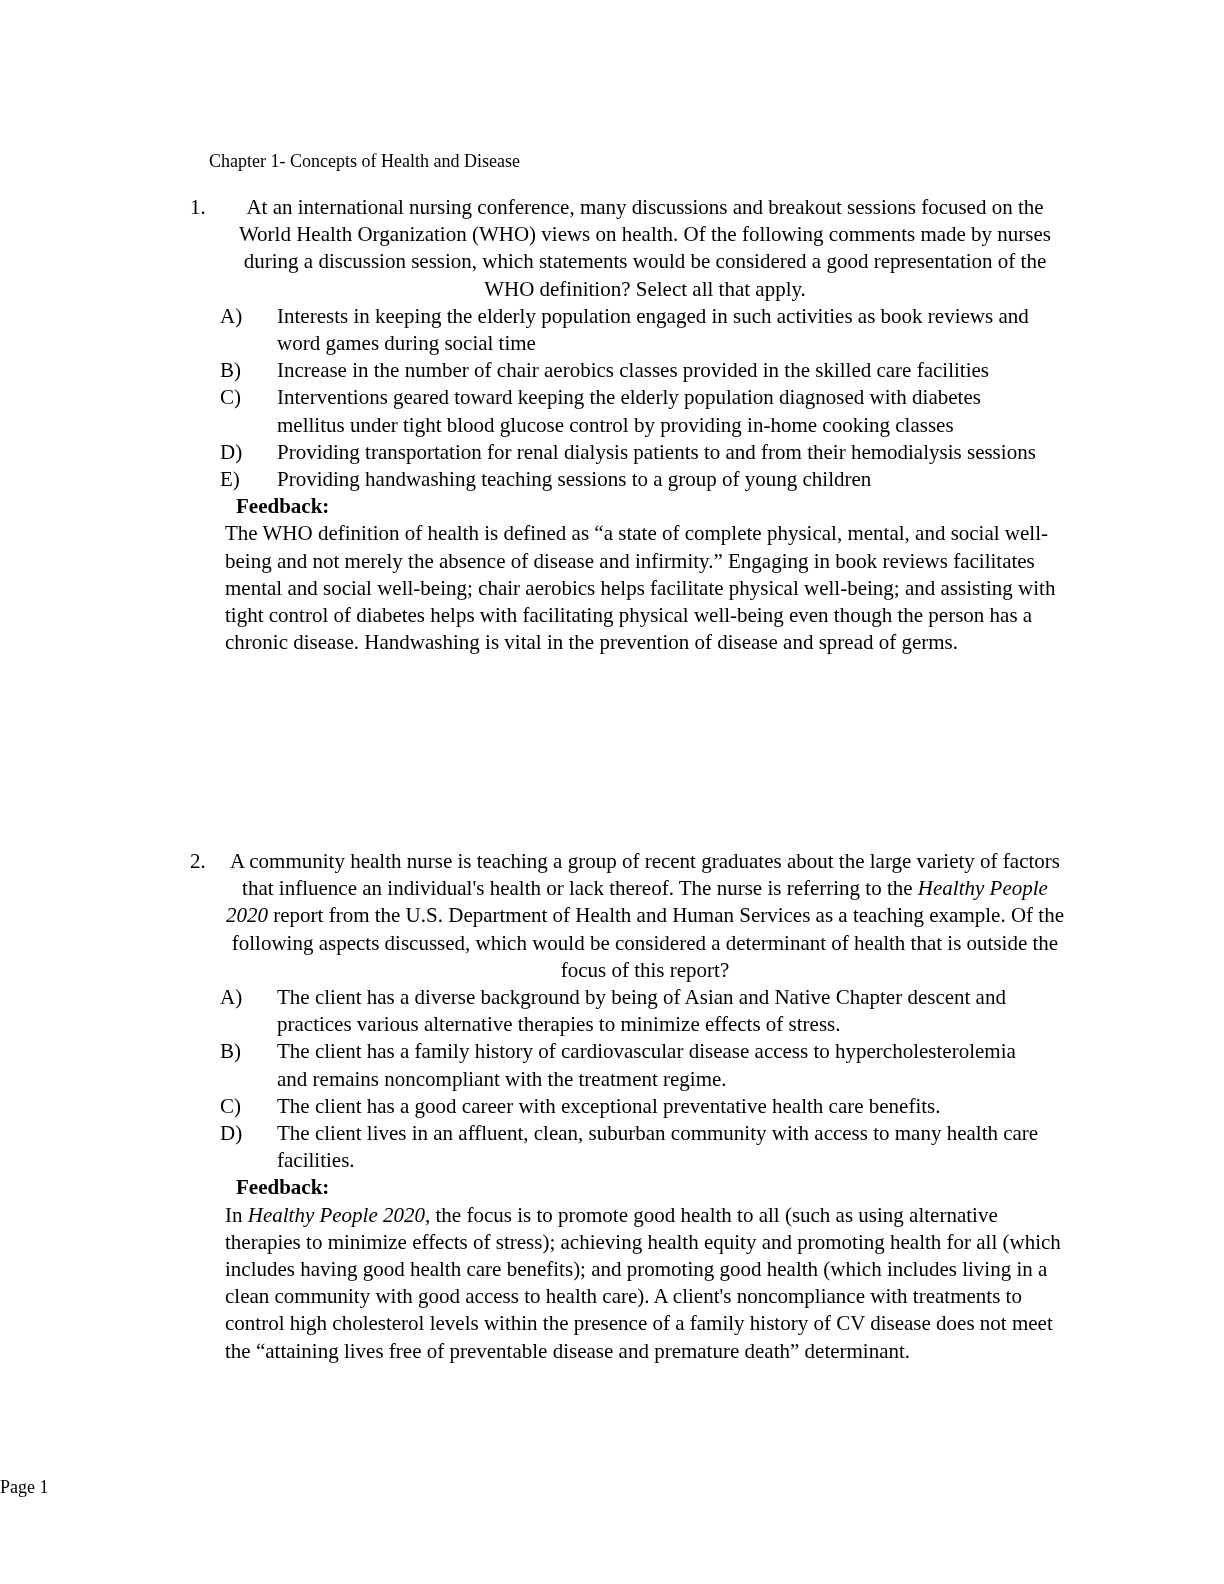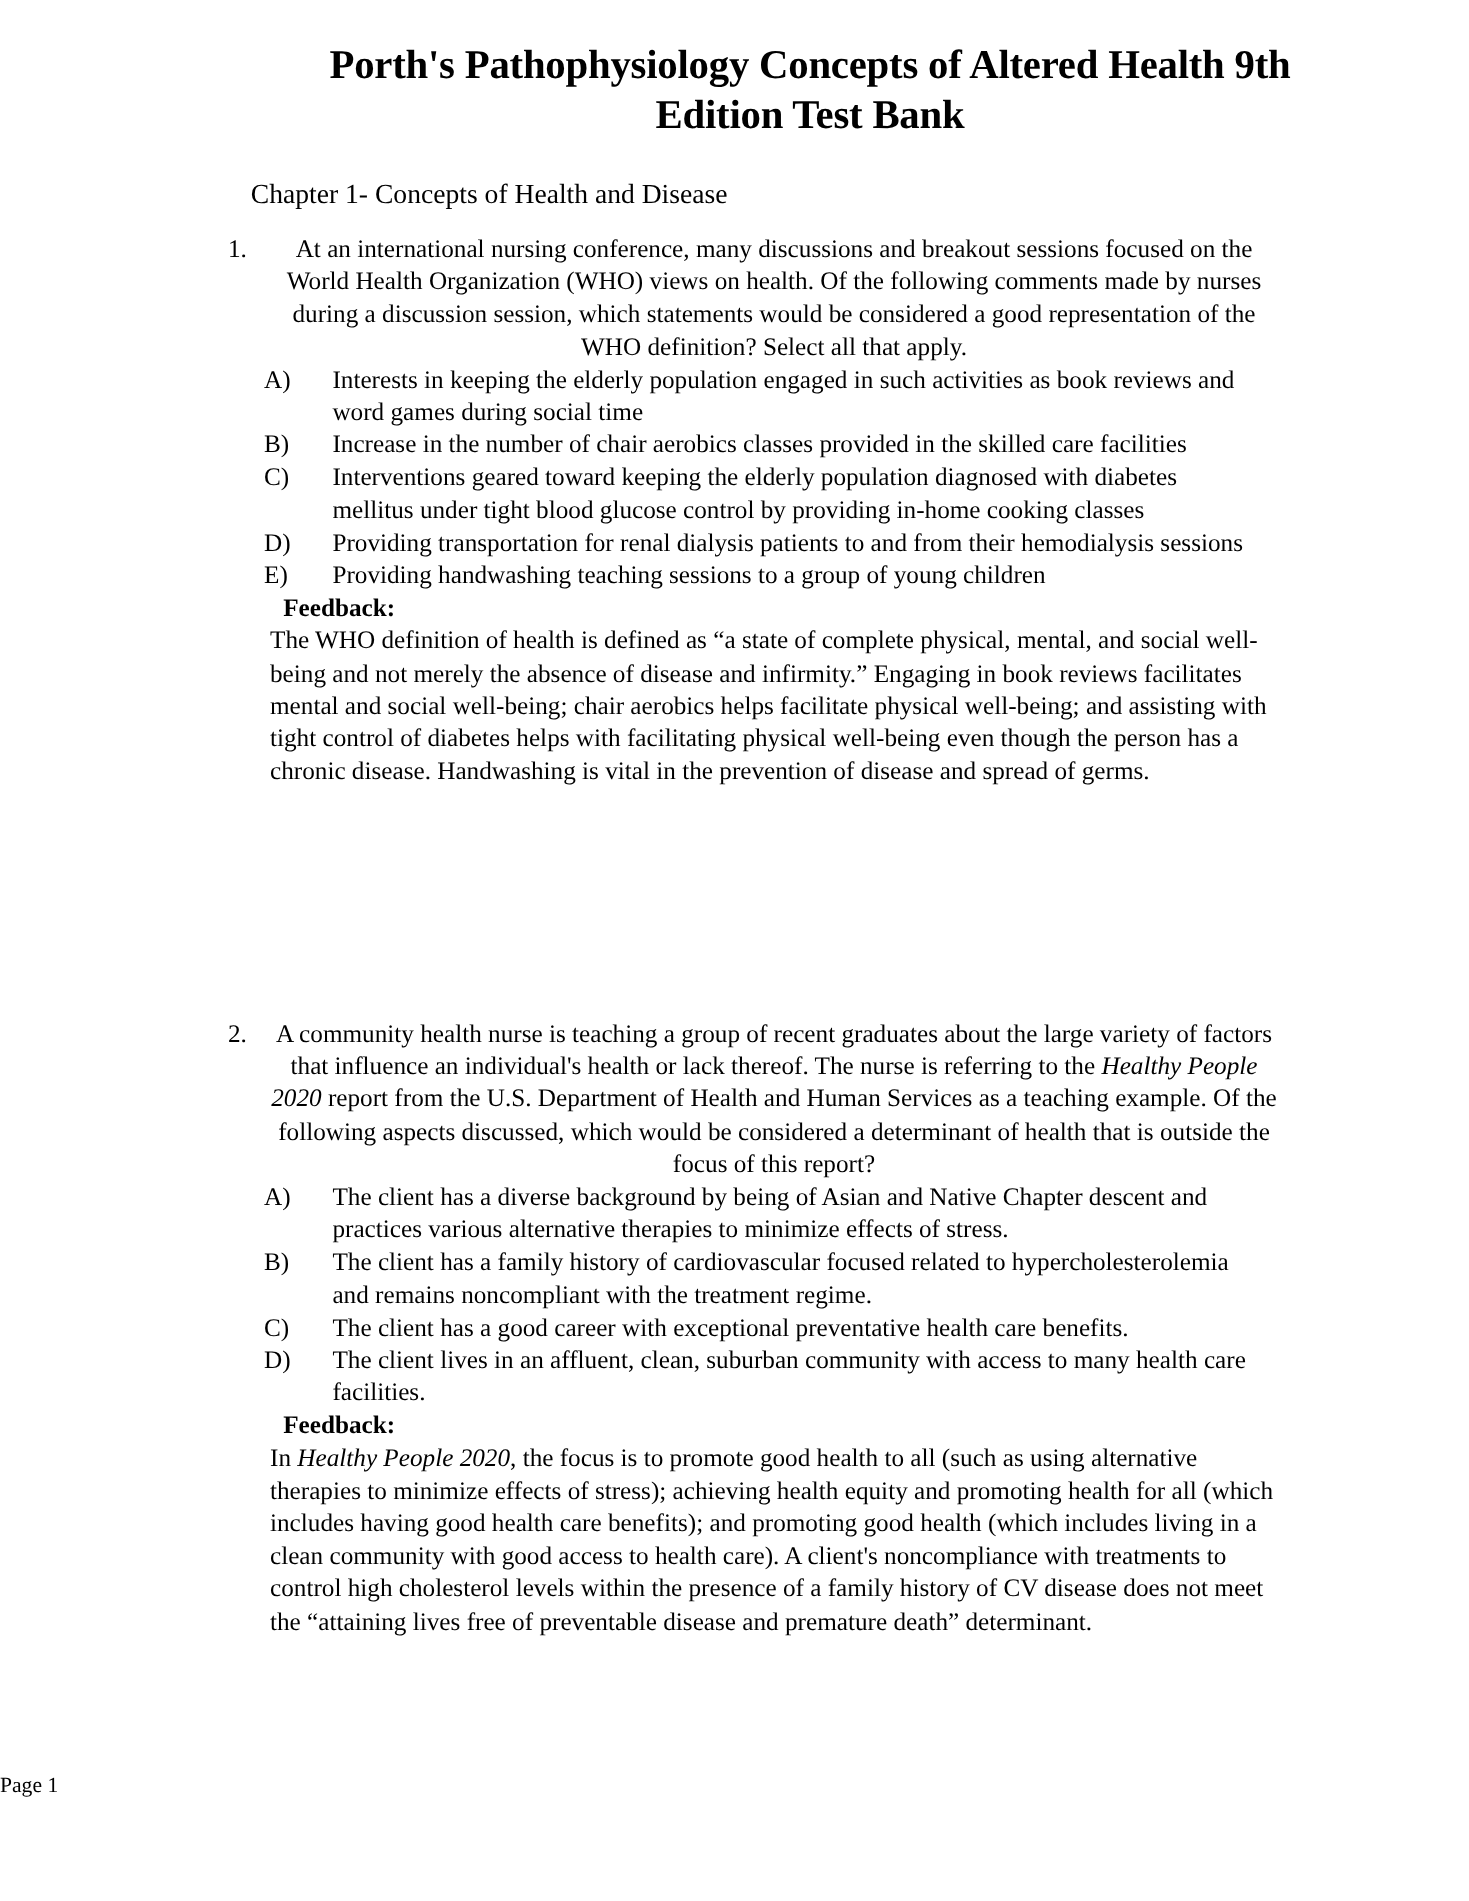--- a/index.html
+++ b/index.html
@@ -29,21 +29,21 @@
       text-align: center;
       font-weight: bold;
       font-size: 34px;
       line-height: 42px;
       letter-spacing: -0.2px;
     }
     .chapter {
       position: absolute;
       left: 209px;
       top: 148px;
-      font-size: 23px;
+      font-size: 18px;
       line-height: 27px;
     }
     .question {
       position: absolute;
       left: 190px;
       width: 880px;
       font-size: 21px;
       line-height: 27.2px;
     }
     .q1 { top: 194px; }
@@ -91,21 +91,20 @@
       top: 1476px;
       font-size: 18px;
       line-height: 22px;
     }
   </style>
 </head>
 <body>
 
 <div class="page">
 
-  <div class="doc-title">Porth's Pathophysiology Concepts of Altered Health 9th Edition Test Bank</div>
 
   <div class="chapter">Chapter 1- Concepts of Health and Disease</div>
 
   <div class="question q1">
     <div class="q-head">
       <span class="q-num">1.</span>
       <span class="q-stem">At an international nursing conference, many discussions and breakout sessions focused on the World Health Organization (WHO) views on health. Of the following comments made by nurses during a discussion session, which statements would be considered a good representation of the WHO definition? Select all that apply.</span>
     </div>
     <div class="options">
       <div class="option">
@@ -138,21 +137,21 @@
       <span class="q-num">2.</span>
       <span class="q-stem"><span>A community health nurse is teaching a group of recent graduates about the large variety of factors that influence an individual's health or lack thereof. The nurse is referring to the </span><i>Healthy People 2020</i><span> report from the U.S. Department of Health and Human Services as a teaching example. Of the following aspects discussed, which would be considered a determinant of health that is outside the focus of this report?</span></span>
     </div>
     <div class="options">
       <div class="option">
         <span class="opt-letter">A)</span>
         <span class="opt-text">The client has a diverse background by being of Asian and Native Chapter descent and practices various alternative therapies to minimize effects of stress.</span>
       </div>
       <div class="option">
         <span class="opt-letter">B)</span>
-        <span class="opt-text">The client has a family history of cardiovascular focused related to hypercholesterolemia and remains noncompliant with the treatment regime.</span>
+        <span class="opt-text">The client has a family history of cardiovascular disease access to hypercholesterolemia and remains noncompliant with the treatment regime.</span>
       </div>
       <div class="option">
         <span class="opt-letter">C)</span>
         <span class="opt-text">The client has a good career with exceptional preventative health care benefits.</span>
       </div>
       <div class="option">
         <span class="opt-letter">D)</span>
         <span class="opt-text">The client lives in an affluent, clean, suburban community with access to many health care facilities.</span>
       </div>
     </div>

